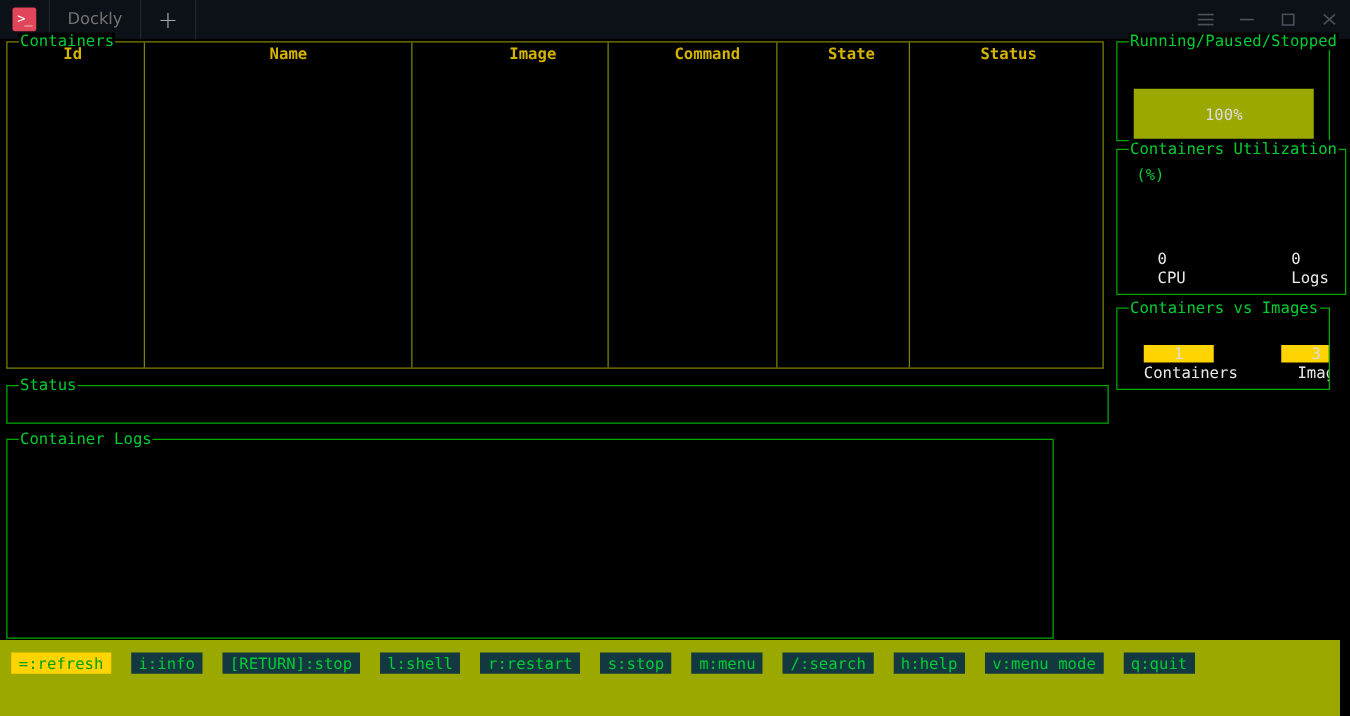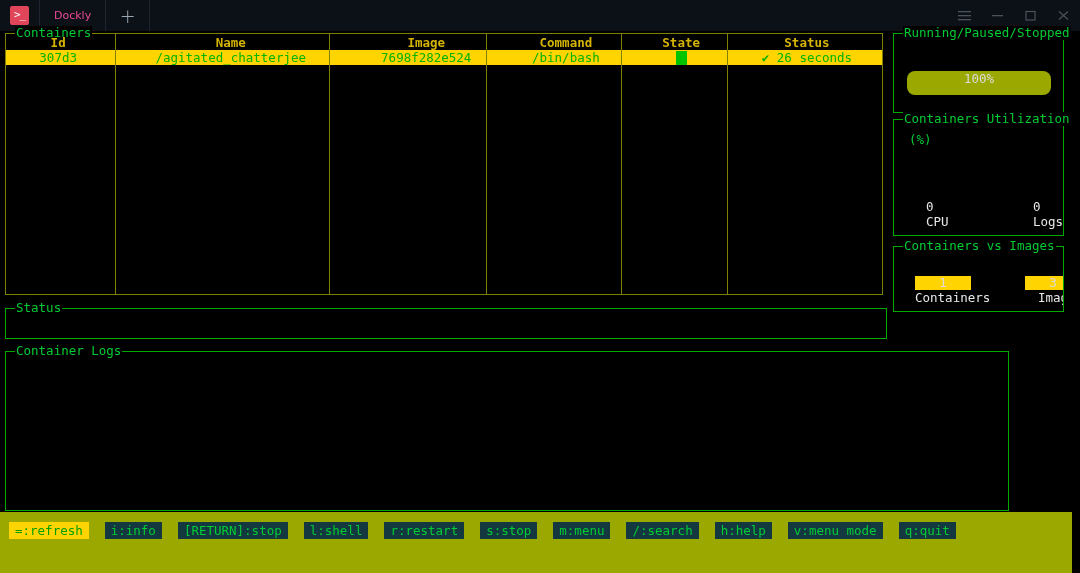--- a/index.html
+++ b/index.html
@@ -52,23 +52,23 @@
     letter-spacing: -1px;
     transform: translateY(-1px);
   }
   .tb-tab {
     min-width: 65px;
     padding: 0 14px;
     display: flex;
     align-items: center;
     justify-content: center;
     border-right: 1px solid #1d2630;
-    color: #ec4899;
+    color: #737373;
     font-family: "DejaVu Sans", "Liberation Sans", sans-serif;
-    font-size: 11px;
+    font-size: 13px;
   }
   .tb-newtab {
     width: 44px;
     display: flex;
     align-items: center;
     justify-content: center;
     border-right: 1px solid #1d2630;
     color: #9aa6b2;
     font-size: 19px;
     font-family: "DejaVu Sans", "Liberation Sans", sans-serif;
@@ -157,38 +157,37 @@
     top: 0;
     bottom: 0;
     width: 1px;
     background: #808000;
   }
 
   
   #status-box { left: 5px; top: 308px; width: 882px; height: 31px; }
 
   
-  #logs-box { left: 5px; top: 351px; width: 1004px; height: 160px; }
+  #logs-box { left: 5px; top: 351px; width: 838px; height: 160px; }
 
   
   #panel-rps  { left: 893px; top: 33px;  width: 171px; height: 80px; }
-  #panel-util { left: 893px; top: 119px; width: 171px; height: 117px; }
+  #panel-util { left: 893px; top: 119px; width: 184px; height: 117px; }
   #panel-cvi  { left: 893px; top: 246px; width: 171px; height: 66px; }
 
   .rps-bar {
     position: absolute;
     left: 13px;
     top: 37px;
     width: 144px;
-    height: 24px;
+    height: 40px;
     background: #9aa800;
     display: flex;
-    align-items: flex-start;
-    justify-content: center;
-    border-radius: 8px;
+    align-items: center;
+    justify-content: center;
   }
   .rps-bar .pct {
     color: #dcdcdc;
     font-size: 12.5px;
     font-family: "DejaVu Sans Mono", "Liberation Mono", monospace;
   }
 
   .util-sub {
     position: absolute;
     left: 15px;
@@ -314,30 +313,20 @@
 
       <div class="tbl-row tbl-head">
         <div class="cell c-id">Id</div>
         <div class="cell c-name">Name</div>
         <div class="cell c-image">Image</div>
         <div class="cell c-cmd">Command</div>
         <div class="cell c-state">State</div>
         <div class="cell c-status">Status</div>
       </div>
 
-      <div class="tbl-row tbl-body-row">
-        <div class="cell c-id">307d3</div>
-        <div class="cell c-name">/agitated_chatterjee</div>
-        <div class="cell c-image">7698f282e524</div>
-        <div class="cell c-cmd">/bin/bash</div>
-        <div class="cell c-state">
-          <span class="state-block"></span>
-        </div>
-        <div class="cell c-status">✔ 26 seconds</div>
-      </div>
 
       <div class="col-div" style="left:109px;"></div>
       <div class="col-div" style="left:323px;"></div>
       <div class="col-div" style="left:480px;"></div>
       <div class="col-div" style="left:615px;"></div>
       <div class="col-div" style="left:721px;"></div>
     </div>
   </div>
 
   <div class="box" id="status-box">

